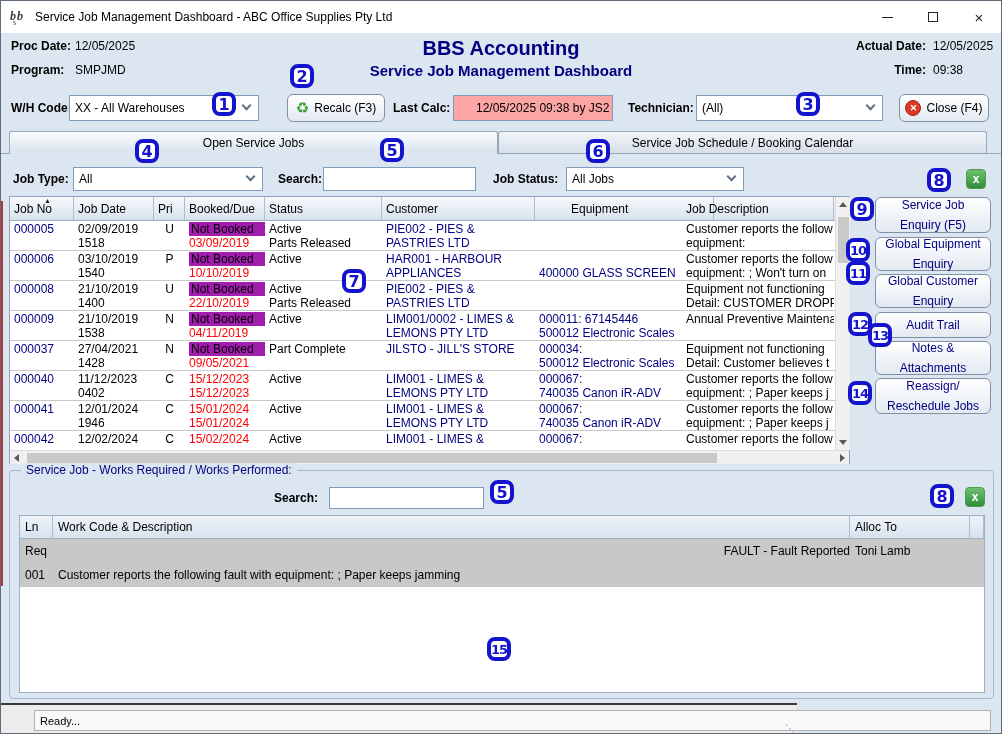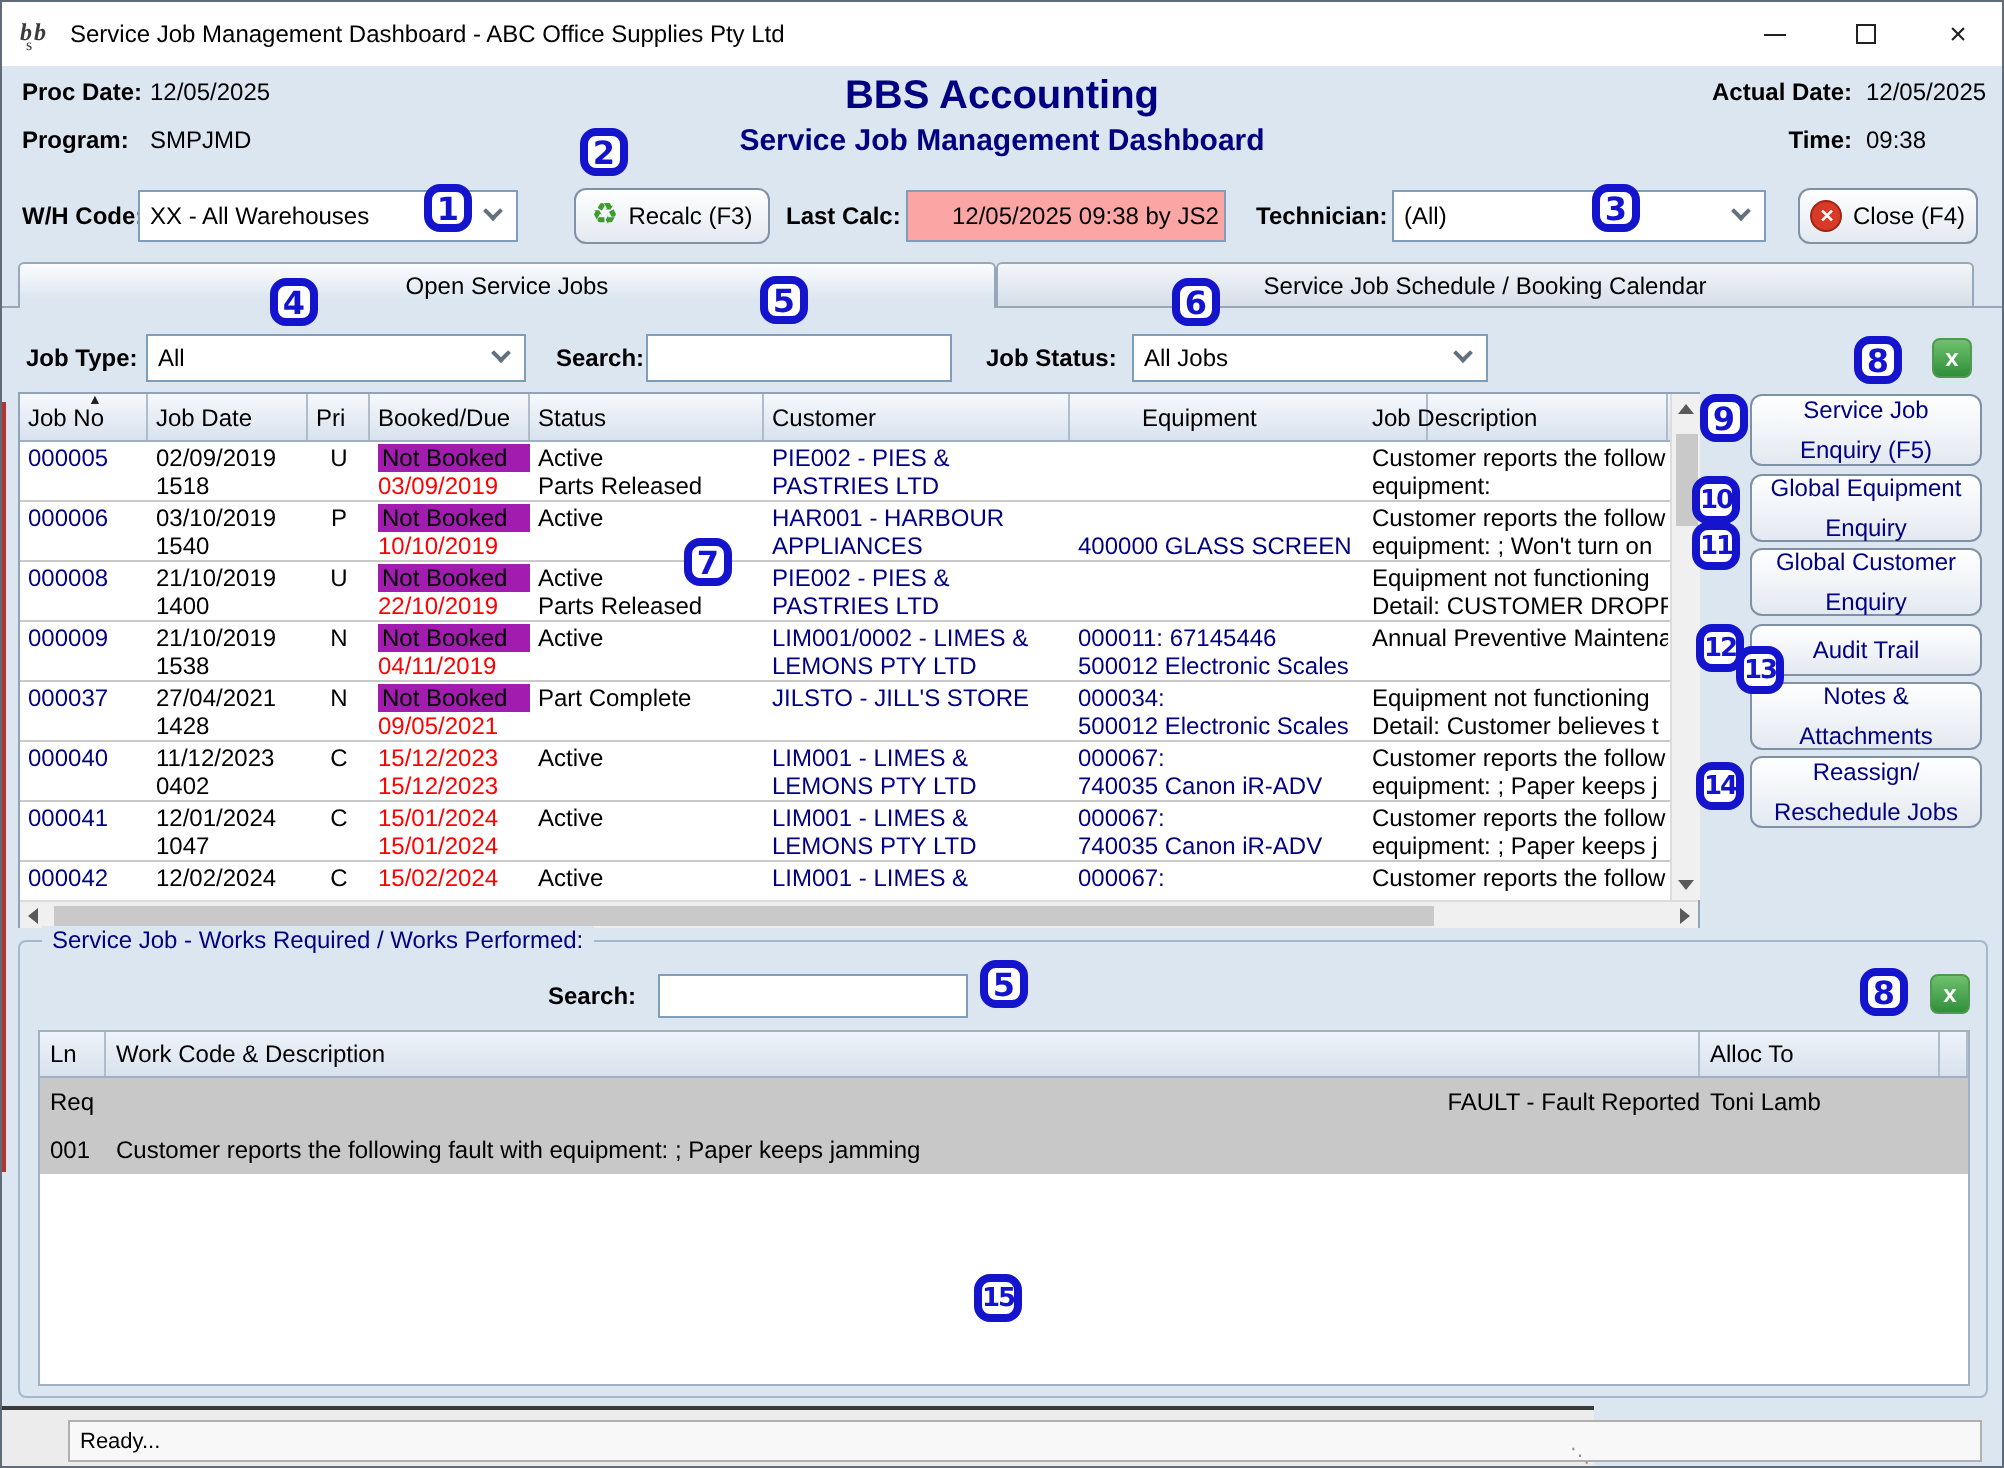--- a/index.html
+++ b/index.html
@@ -395,21 +395,21 @@
             <div class="ln">Customer reports the follow</div>
             <div class="ln">equipment: ; Paper keeps j</div>
           </div>
         </div>
         <div class="trow" style="top: 180px; height: 30px;">
           <div class="tc navy" style="left: 0px; width: 64px;">
             <div class="ln">000041</div>
           </div>
           <div class="tc" style="left: 64px; width: 80px;">
             <div class="ln">12/01/2024</div>
-            <div class="ln">1047</div>
+            <div class="ln">1946</div>
           </div>
           <div class="tc center" style="left: 144px; width: 31px;">
             <div class="ln">C</div>
           </div>
           <div class="tc" style="left: 175px; width: 80px;">
             <div class="ln"><span class="rd">15/01/2024</span></div>
             <div class="ln"><span class="rd">15/01/2024</span></div>
           </div>
           <div class="tc" style="left: 255px; width: 117px;">
             <div class="ln">Active</div>

